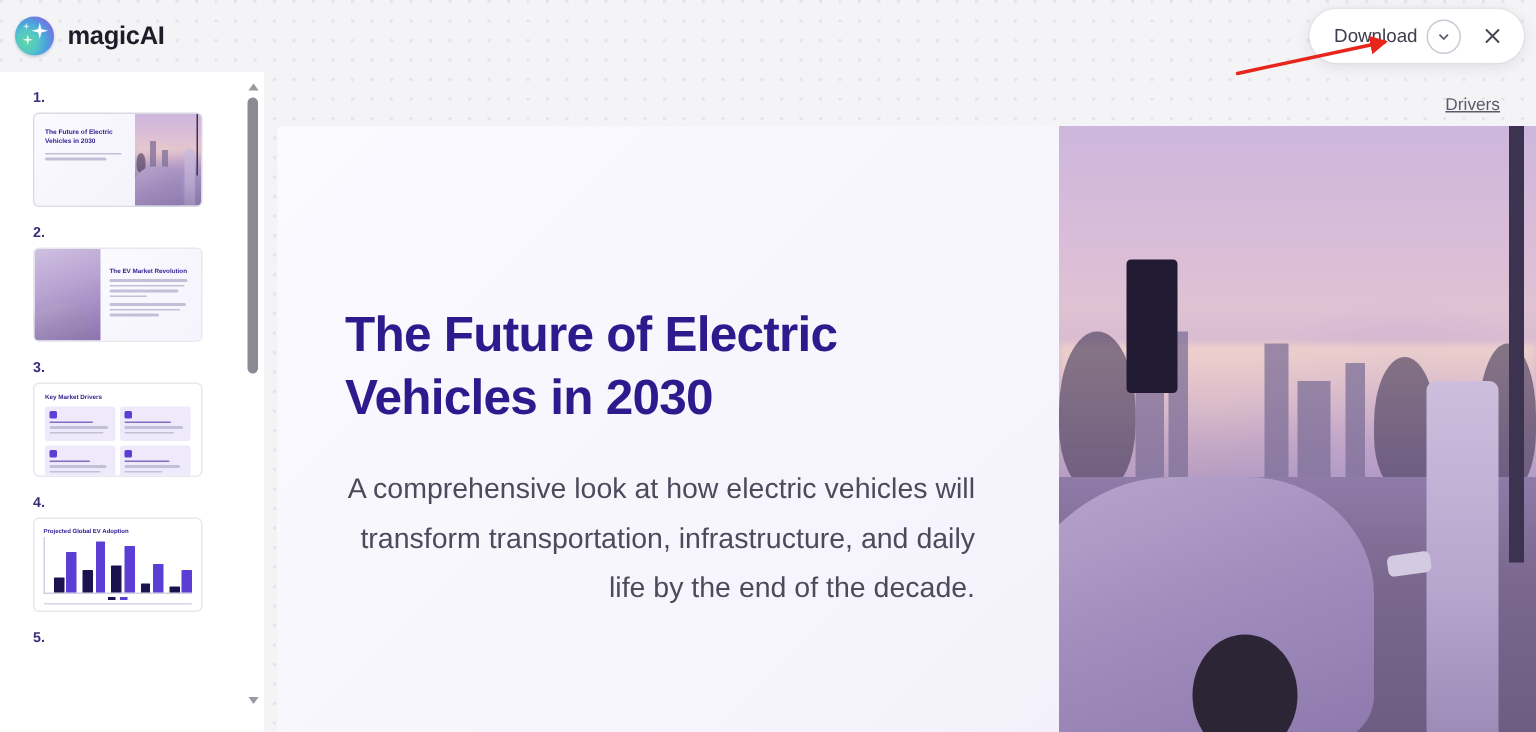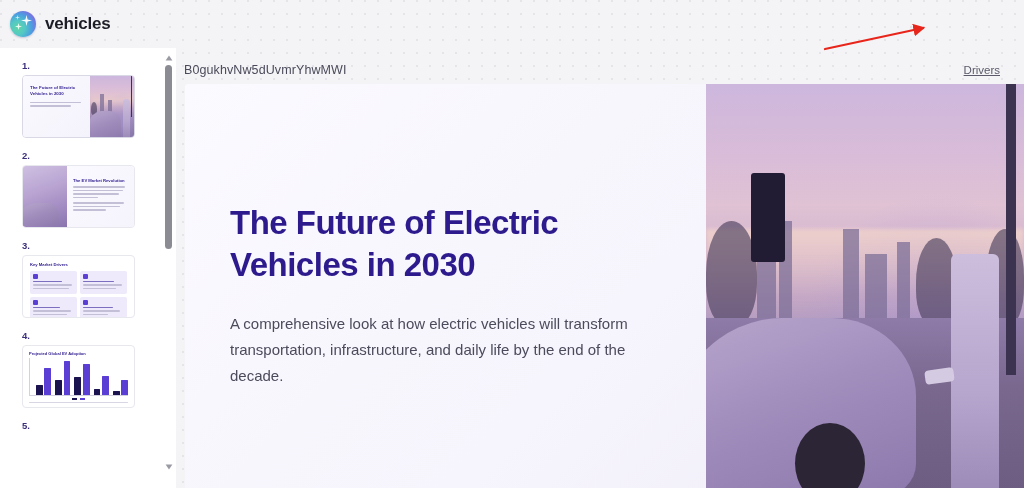--- a/index.html
+++ b/index.html
@@ -296,47 +296,63 @@
   }
   .slide-title {
     font-size: 33px;
     font-weight: 700;
     line-height: 1.26;
     color: #2d1b8e;
     letter-spacing: -.5px;
   }
   .slide-sub {
     margin-top: 26px;
-    font-size: 15px;
+    font-size: 19px;
     line-height: 1.72;
     color: #4b4b5c;
     max-width: 425px;
+    text-align: right;
   }
   .slide-right {
     flex: 1;
     position: relative;
     overflow: hidden;
   }
 </style>
 </head>
 <body>
 
 <div id="app">
 
   <div class="topbar">
     <div class="brand">
       <div class="brand-logo">
         <span class="spark s1"></span>
         <span class="spark s2"></span>
         <span class="spark s3"></span>
       </div>
-      <span class="brand-name">vehicles</span>
+      <span class="brand-name">magicAI</span>
     </div>
   </div>
 
+  <div class="top-actions">
+    <button class="download-btn">
+      <span class="download-label">Download</span>
+    </button>
+    <span class="circle-btn">
+      <svg width="11" height="11" viewBox="0 0 11 11" aria-hidden="true">
+        <path d="M3 4.4 L5.5 7 L8 4.4" fill="none" stroke="#5a5a6b" stroke-width="1.2" stroke-linecap="round" stroke-linejoin="round"></path>
+      </svg>
+    </span>
+    <button class="close-btn">
+      <svg width="12" height="12" viewBox="0 0 12 12" aria-hidden="true">
+        <path d="M2 2 L10 10 M10 2 L2 10" stroke="#45454f" stroke-width="1.25" stroke-linecap="round"></path>
+      </svg>
+    </button>
+  </div>
 
   <svg class="annotation-arrow" viewBox="0 0 112 28">
     <defs>
       <marker id="redhead" markerWidth="5.5" markerHeight="5.5" refX="4.2" refY="2.75" orient="auto">
         <path d="M0,0 L5.2,2.75 L0,5.5 z" fill="#e8251b"></path>
       </marker>
     </defs>
     <line x1="3" y1="25" x2="101" y2="4" stroke="#e8251b" stroke-width="2.3" stroke-linecap="round" marker-end="url(#redhead)"></line>
   </svg>
 
@@ -472,21 +488,20 @@
       <div class="sb-thumb"></div>
     </div>
     <div class="sb-arrow down">
       <svg width="8" height="6" viewBox="0 0 8 6" aria-hidden="true">
         <path d="M4 5.4 L0.6 0.6 L7.4 0.6 Z" fill="#9a9aa4"></path>
       </svg>
     </div>
   </div>
 
   <div class="doc-header">
-    <span class="doc-title">B0gukhvNw5dUvmrYhwMWI</span>
     <span class="rename-link">Drivers</span>
   </div>
 
   <div class="slide-canvas">
     <div class="slide-left">
       <h1 class="slide-title">The Future of Electric Vehicles in 2030</h1>
       <p class="slide-sub">A comprehensive look at how electric vehicles will transform transportation, infrastructure, and daily life by the end of the decade.</p>
     </div>
     <div class="slide-right">
       <div class="photo-ev" style="position:absolute;inset:0">

